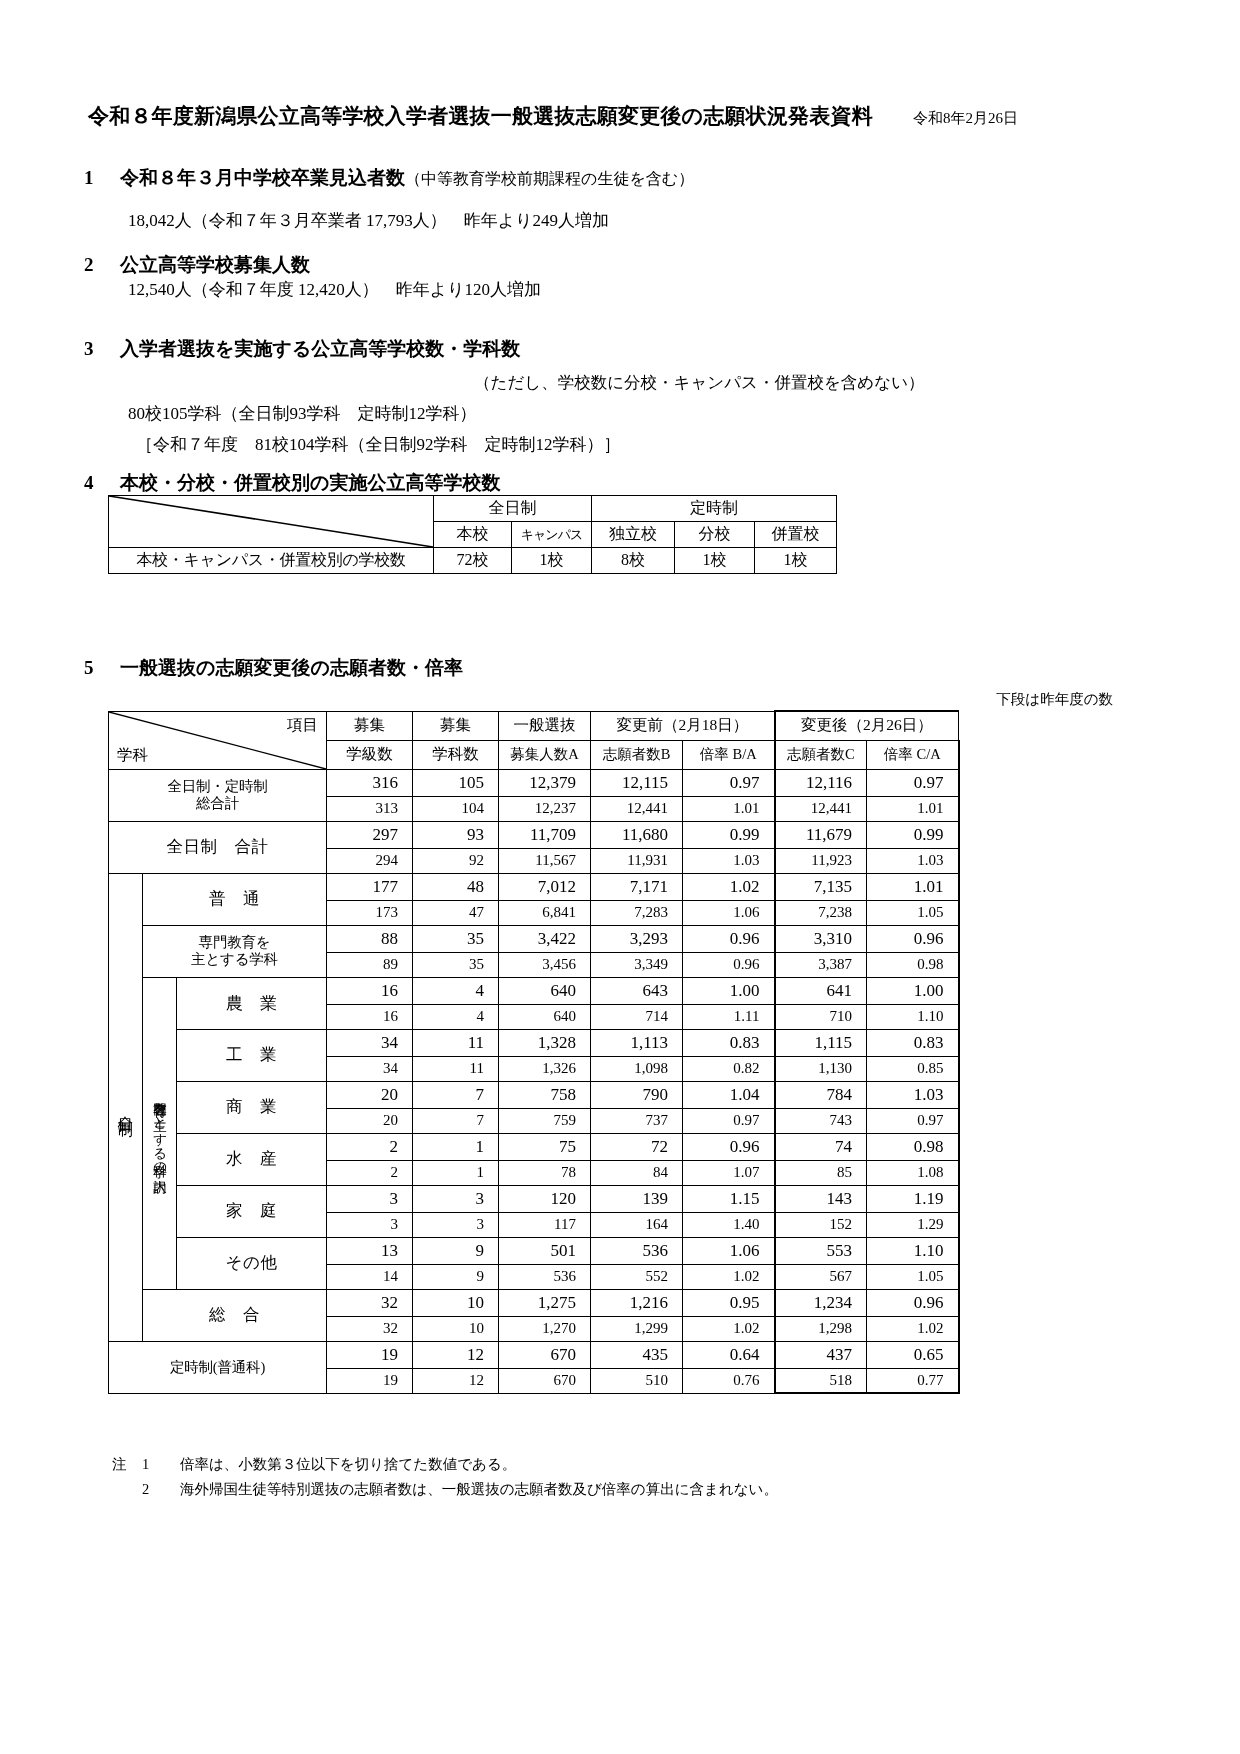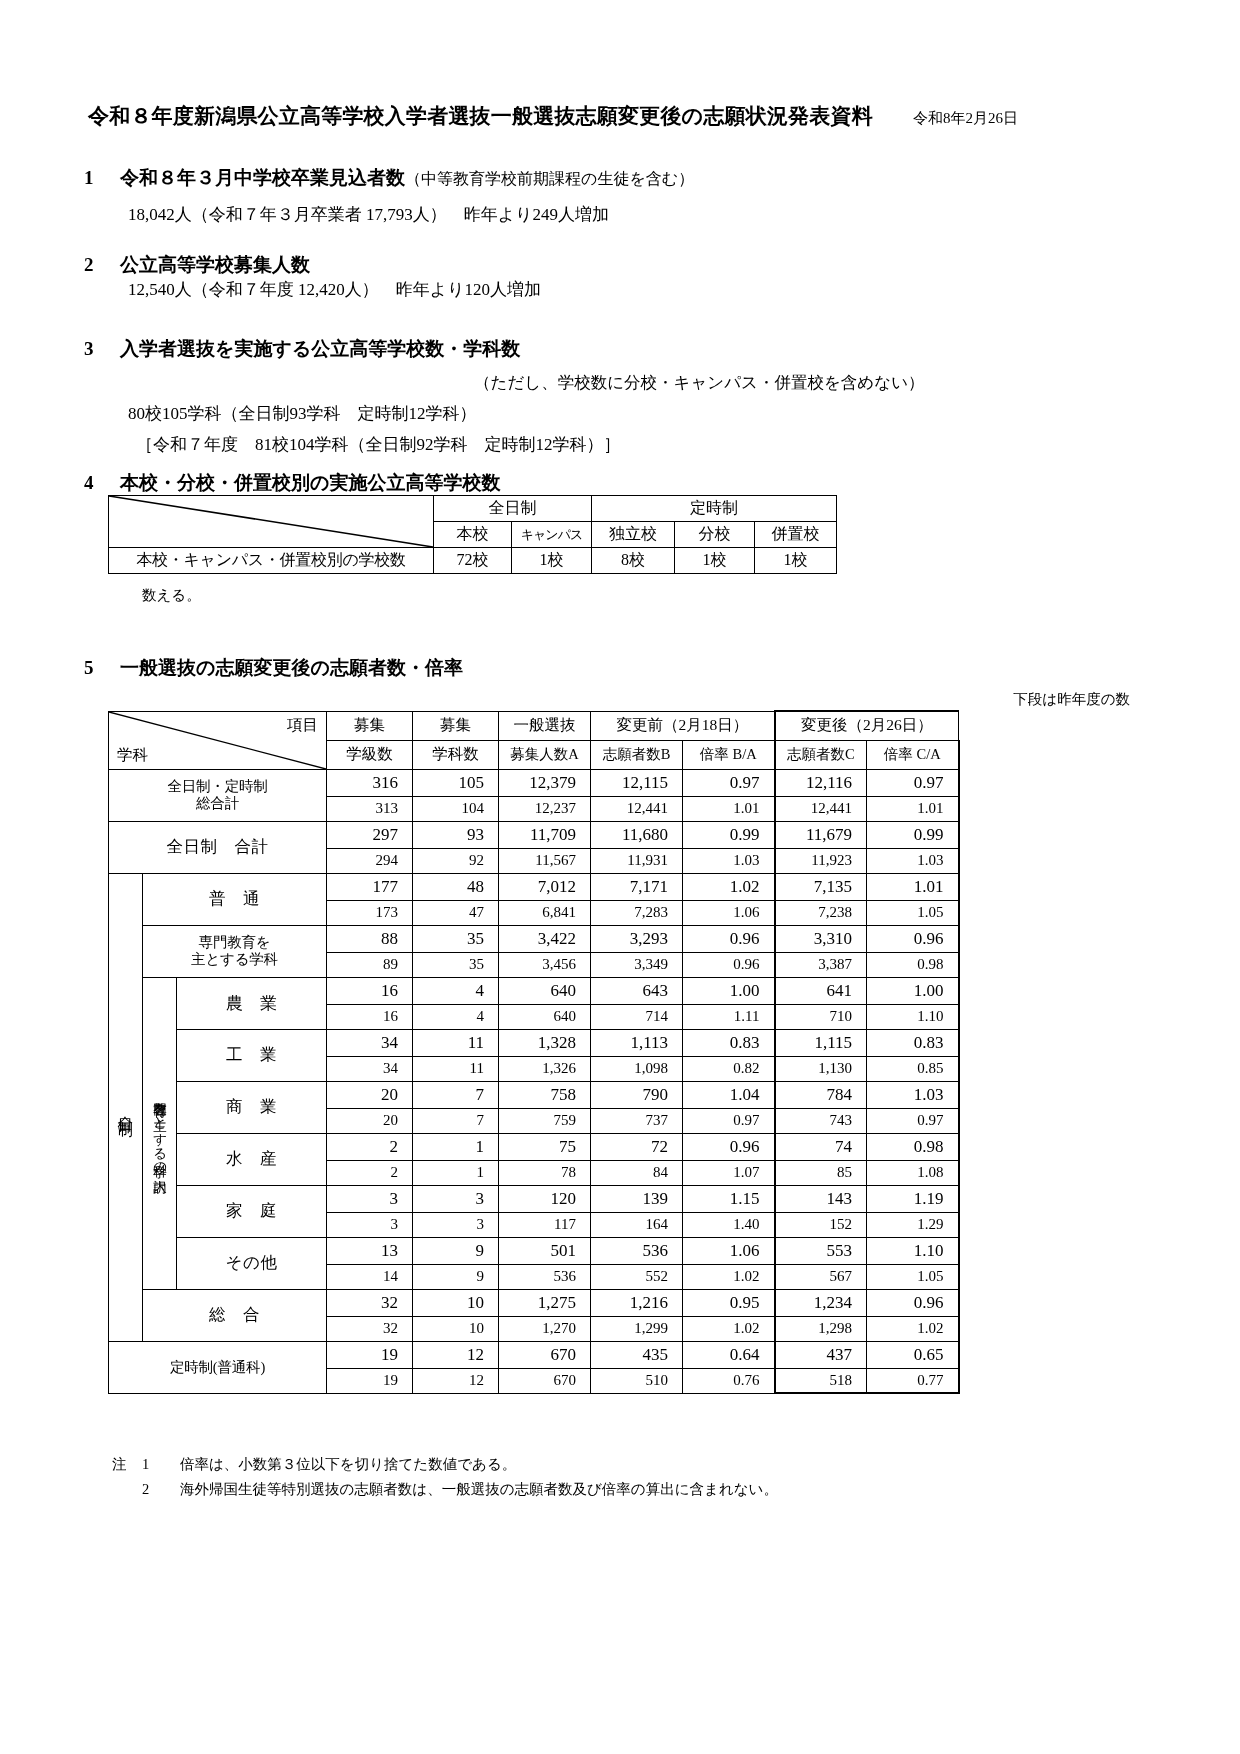--- a/index.html
+++ b/index.html
@@ -120,21 +120,21 @@
     top: 585px;
     font-size: 14.5px;
     line-height: 1.5;
     width: 980px;
   }
   .t4-note .n-l2 { margin-left: 30px; display:block; }
 
   
   .t5-caption {
     position: absolute;
-    right: 118px;
+    right: 135px;
     top: 690px;
     font-size: 14.5px;
     white-space: nowrap;
   }
 
   .t5 {
     position: absolute;
     left: 108px;
     top: 710px;
     border-collapse: collapse;
@@ -247,21 +247,21 @@
     <div class="doc-title">令和８年度新潟県公立高等学校入学者選抜一般選抜志願変更後の志願状況発表資料</div>
     <div class="doc-date">令和8年2月26日</div>
   </div>
 
   <div class="sec" style="top:165px;">
     <div class="sec-head">
       <span class="sec-num">1</span>
       <span class="sec-title">令和８年３月中学校卒業見込者数</span>
       <span class="sec-title-sub">（中等教育学校前期課程の生徒を含む）</span>
     </div>
-    <div class="sec-line indent1" style="margin-top:12px;">18,042人（令和７年３月卒業者 17,793人）　昨年より249人増加</div>
+    <div class="sec-line indent1" style="margin-top:18px;">18,042人（令和７年３月卒業者 17,793人）　昨年より249人増加</div>
   </div>
 
   <div class="sec" style="top:252px;">
     <div class="sec-head">
       <span class="sec-num">2</span>
       <span class="sec-title">公立高等学校募集人数</span>
     </div>
     <div class="sec-line indent1" style="">12,540人（令和７年度 12,420人）　昨年より120人増加</div>
   </div>
 
@@ -305,21 +305,20 @@
       <td>72校</td>
       <td>1校</td>
       <td>8校</td>
       <td>1校</td>
       <td>1校</td>
     </tr>
   </tbody>
     </table>
 
   <div class="t4-note">
-    <span class="n-l2">数える。</span>
   </div>
 
   <div class="sec" style="top:655px;">
     <div class="sec-head">
       <span class="sec-num">5</span>
       <span class="sec-title">一般選抜の志願変更後の志願者数・倍率</span>
     </div>
   </div>
 
   <div class="t5-caption">下段は昨年度の数</div>

